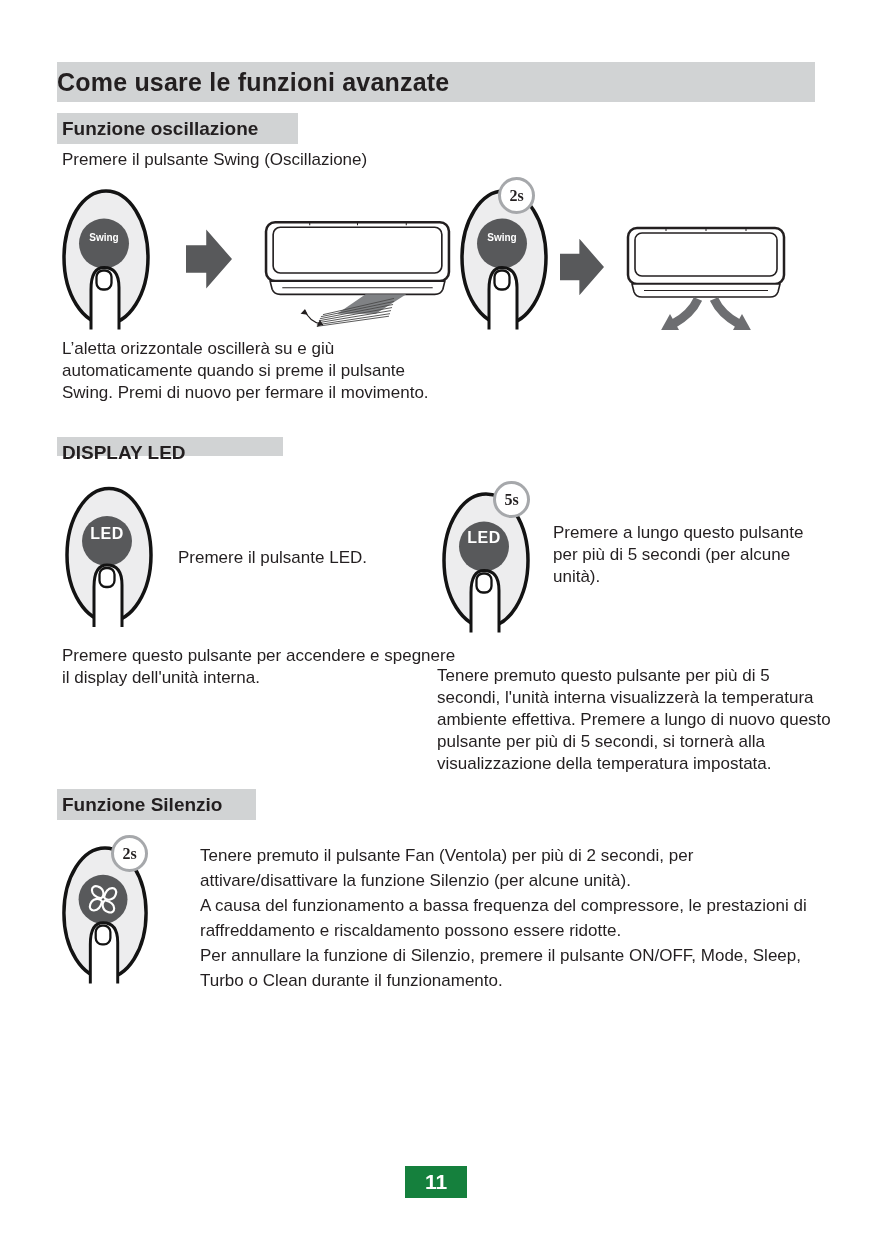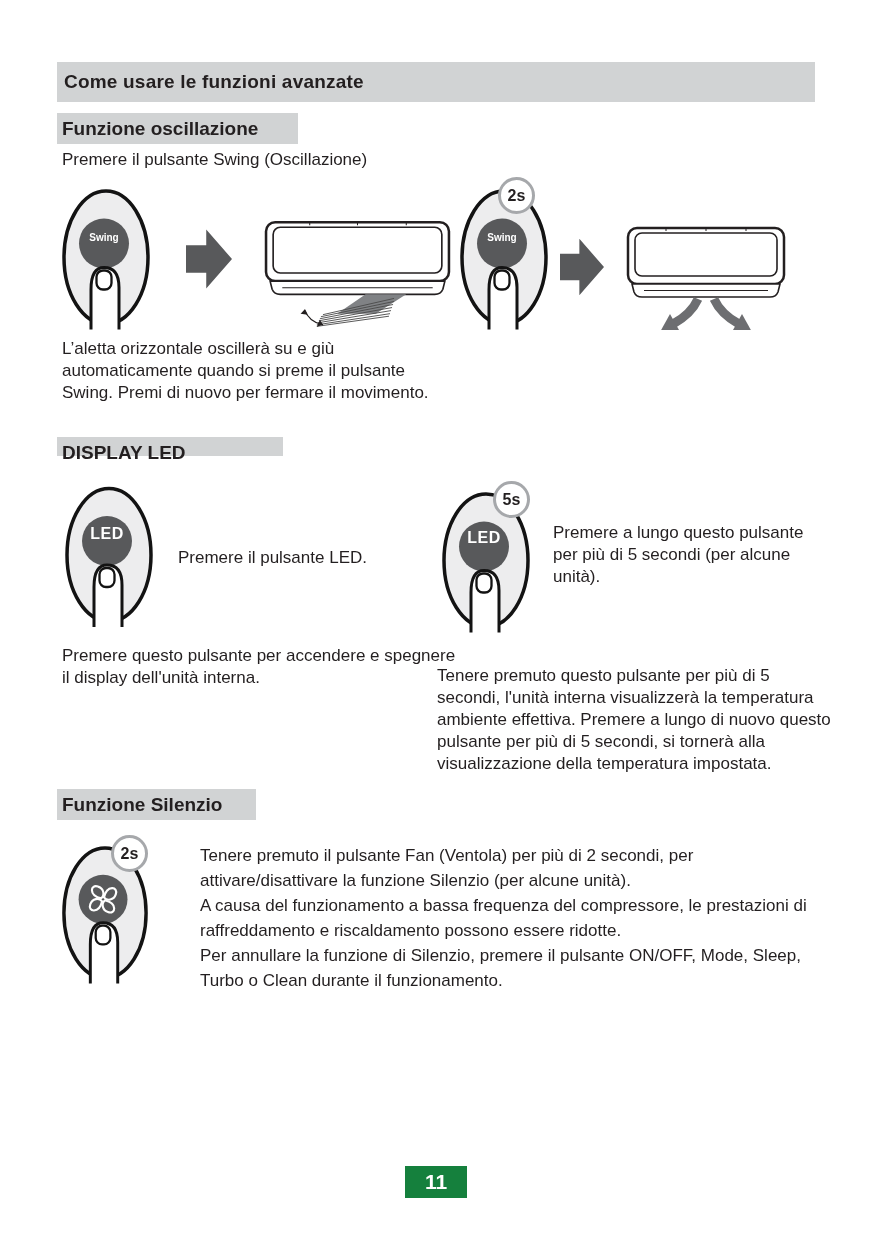--- a/index.html
+++ b/index.html
@@ -1,30 +1,30 @@
 <!DOCTYPE html>
 <html><head>
 <meta charset="utf-8">
 <style>
   html,body{margin:0;padding:0;background:#ffffff;}
   .page{position:relative;width:875px;height:1240px;background:#ffffff;overflow:hidden;
         font-family:"Liberation Sans", sans-serif;color:#231f20;}
   .abs{position:absolute;}
   .graybar{background:#d1d3d4;font-weight:bold;color:#231f20;box-sizing:border-box;}
-  .h1{font-size:19px;line-height:40px;padding-left:7px;letter-spacing:.2px;}
+  .h1{font-size:25px;line-height:40px;letter-spacing:.2px;}
   .h2{font-size:19px;line-height:31px;padding-left:5px;}
   .body-text{font-size:17px;line-height:22px;color:#231f20;}
   .pre{white-space:pre-line;}
   .fig{z-index:2;}
   .btn-label{position:absolute;left:0;top:46px;width:88px;text-align:center;color:#ffffff;
              font-weight:bold;font-size:10px;}
   .btn-label.led{font-size:16px;letter-spacing:.5px;top:45px;}
   .badge{position:absolute;width:37px;height:37px;border-radius:50%;background:#ffffff;
          border:3px solid #a6a8ab;box-sizing:border-box;display:flex;align-items:center;
-         justify-content:center;font-weight:bold;font-size:16px;color:#231f20;z-index:3;}
+         justify-content:center;font-weight:bold;font-size:16px;color:#231f20;z-index:3;font-family:Liberation Serif, serif;}
   .page-num{background:#15803d;color:#ffffff;font-weight:bold;font-size:21px;
             display:flex;align-items:center;justify-content:center;}
 </style>
 </head>
 <body>
 
 <div class="page">
 
   <div class="abs graybar h1" style="left:57px;top:62px;width:758px;height:40px">Come usare le funzioni avanzate</div>
 

